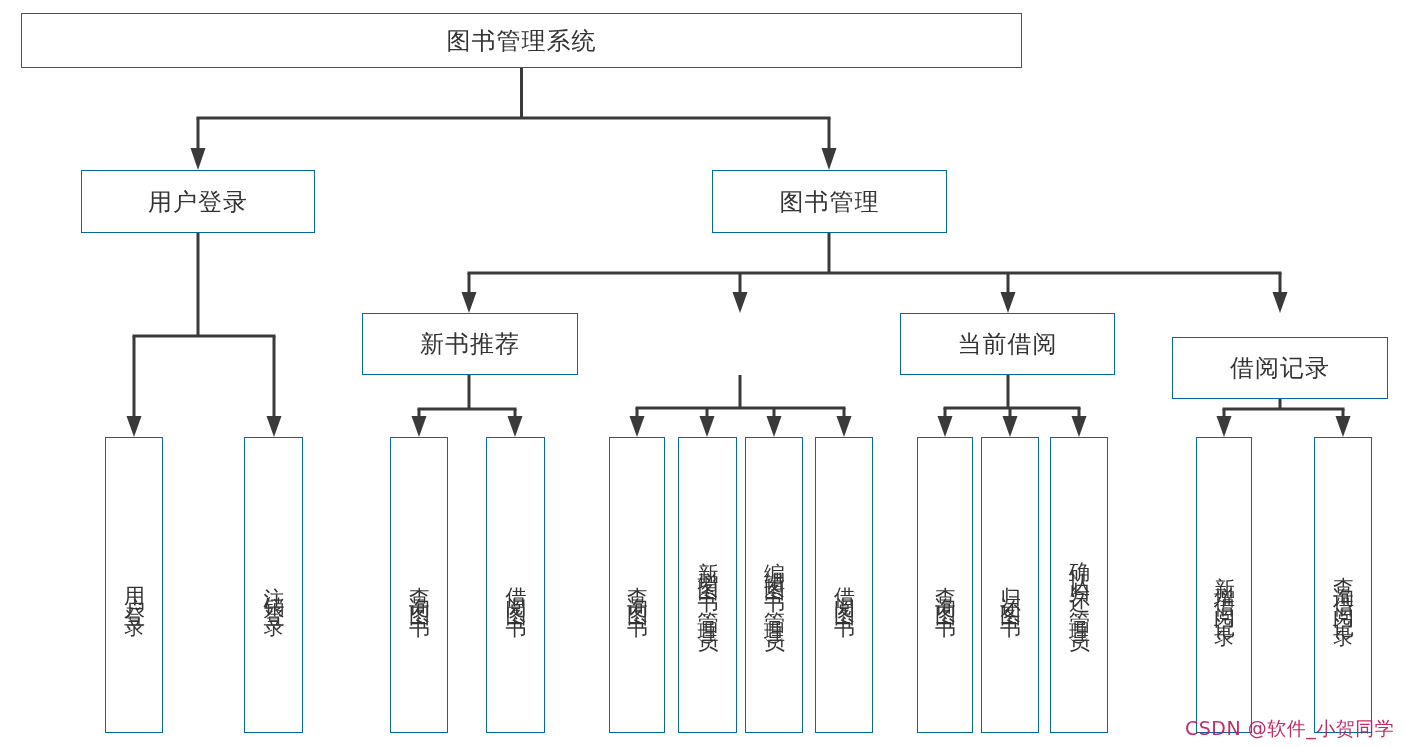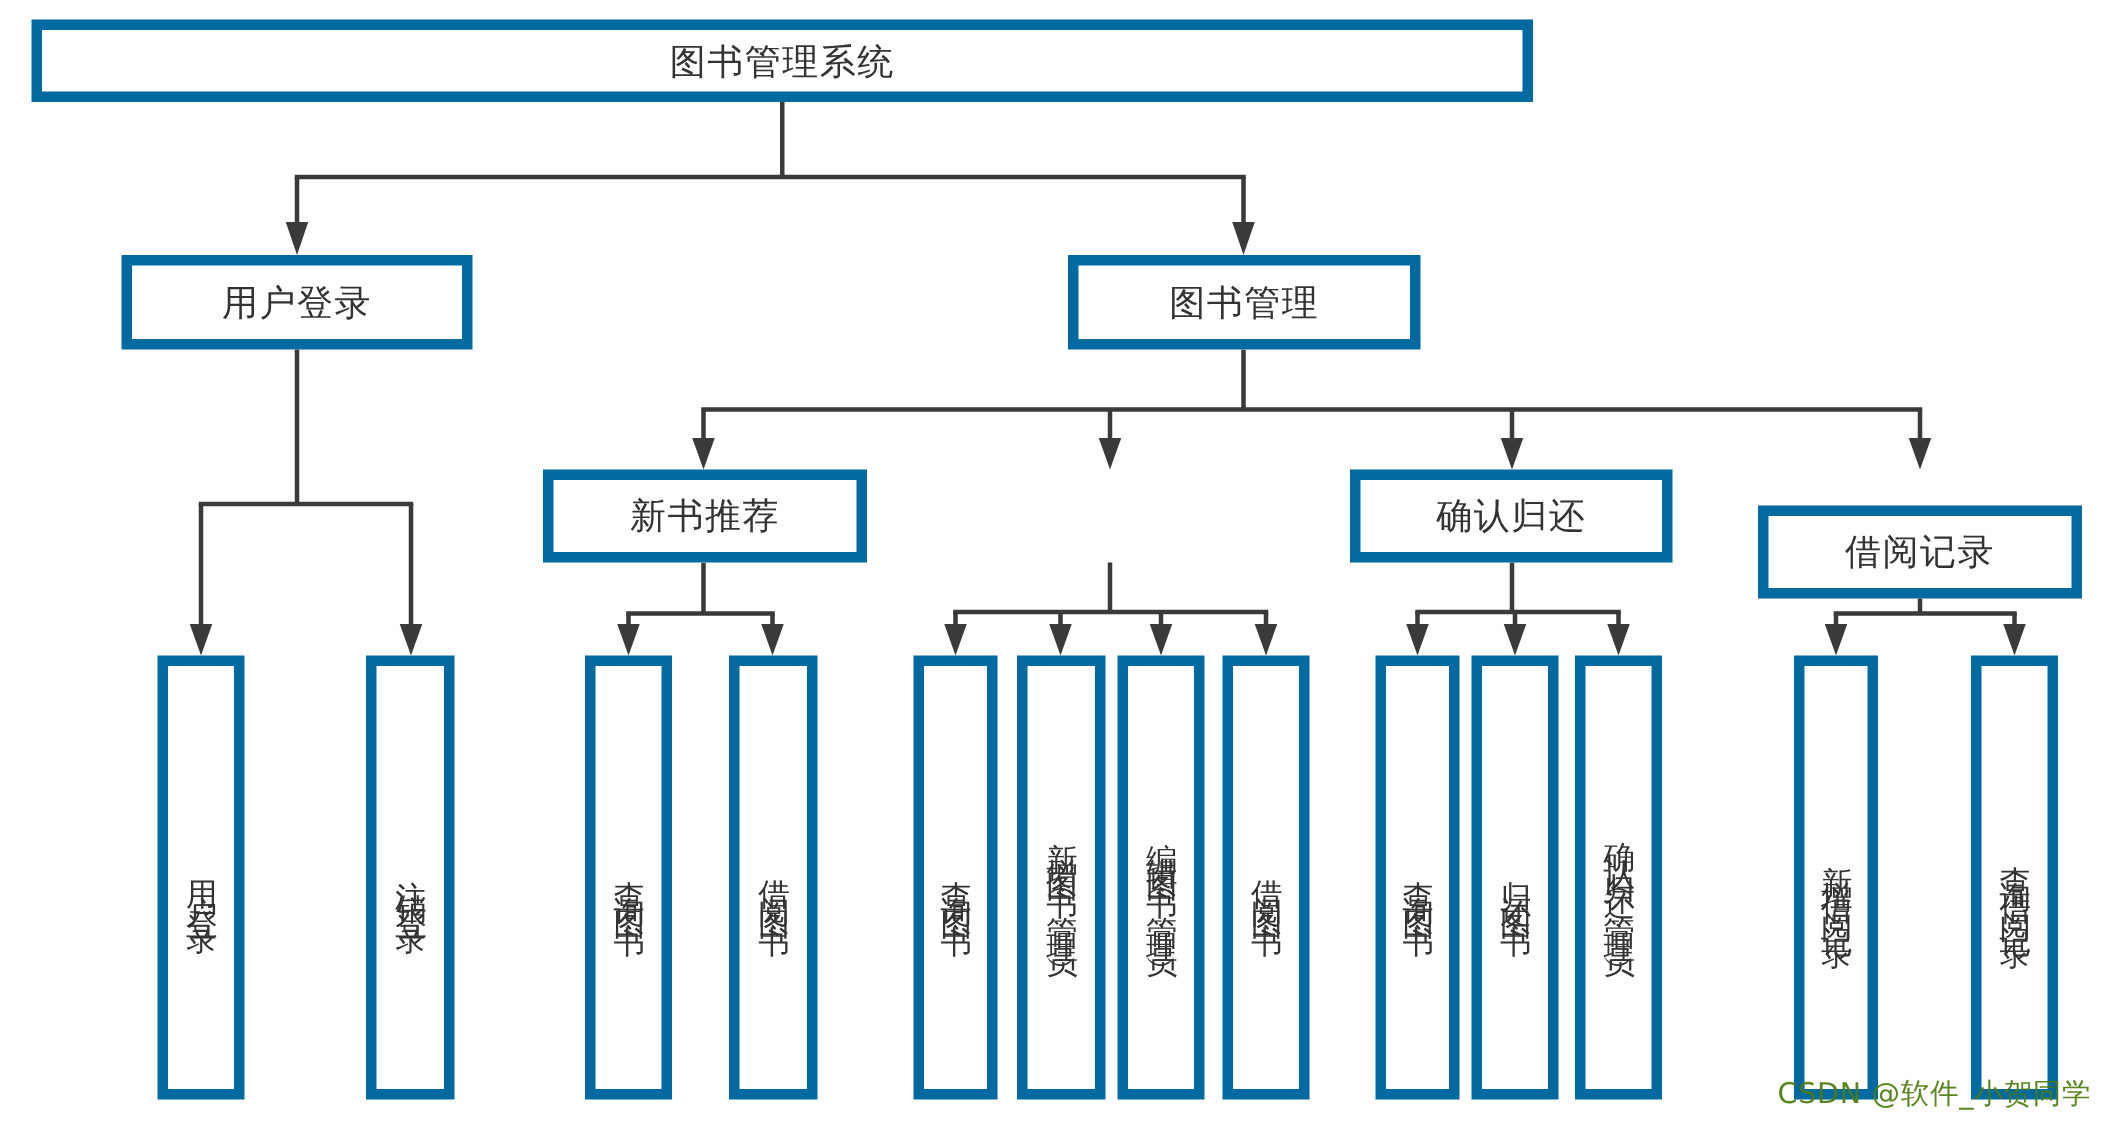--- a/index.html
+++ b/index.html
@@ -3,33 +3,33 @@
 <meta charset="utf-8">
 <style>
   html,body{margin:0;padding:0;background:#ffffff;}
   #canvas{
     position:relative;width:1405px;height:747px;background:#ffffff;overflow:hidden;
     font-family:"DejaVu Sans","Liberation Sans",sans-serif;color:#333333;
   }
   #wires{position:absolute;left:0;top:0;width:1405px;height:747px;z-index:1;}
   .node{
     position:absolute;box-sizing:border-box;background:#ffffff;
-    border:7px solid #0369a1;display:flex;align-items:center;justify-content:center;
+    border:1px solid #0369a1;display:flex;align-items:center;justify-content:center;
     z-index:2;
     text-align:right;
   }
   .hnode{font-size:24px;letter-spacing:1px;white-space:nowrap;}
   .vnode span{
     writing-mode:vertical-rl;text-orientation:mixed;
     font-size:21px;letter-spacing:10px;line-height:1;
     transform:translateY(5px);white-space:nowrap;
   }
   .watermark{
     position:absolute;left:1185px;top:716px;z-index:3;
-    font-size:19px;color:#4d7c0f;opacity:0.92;white-space:nowrap;letter-spacing:0.5px;
+    font-size:19px;color:#be185d;opacity:0.92;white-space:nowrap;letter-spacing:0.5px;
   }
 </style>
 </head>
 <body>
 
 <div id="canvas">
 
   <svg id="wires" viewBox="0 0 1405 747" xmlns="http://www.w3.org/2000/svg">
     <g stroke="#3a3a3a" stroke-width="3" fill="none">
 
@@ -79,21 +79,21 @@
       <polygon points="1335.5,416 1350.5,416 1343,437"></polygon>
     </g>
   </svg>
 
   <div class="node hnode" style="left:21px;top:13px;width:1001px;height:55px;">图书管理系统</div>
 
   <div class="node hnode" style="left:81px;top:170px;width:234px;height:63px;">用户登录</div>
   <div class="node hnode" style="left:362px;top:313px;width:216px;height:62px;">新书推荐</div>
 
   <div class="node hnode" style="left:712px;top:170px;width:235px;height:63px;">图书管理</div>
-  <div class="node hnode" style="left:900px;top:313px;width:215px;height:62px;">确认归还</div>
+  <div class="node hnode" style="left:900px;top:313px;width:215px;height:62px;">当前借阅</div>
   <div class="node hnode" style="left:1172px;top:313px;width:216px;height:62px;margin-top:24px;">借阅记录</div>
 
   <div class="node vnode" style="left:105px;top:437px;width:58px;height:296px;">
     <span>用户登录</span>
   </div>
   <div class="node vnode" style="left:244px;top:437px;width:59px;height:296px;">
     <span>注销登录</span>
   </div>
 
   <div class="node vnode" style="left:390px;top:437px;width:58px;height:296px;">

